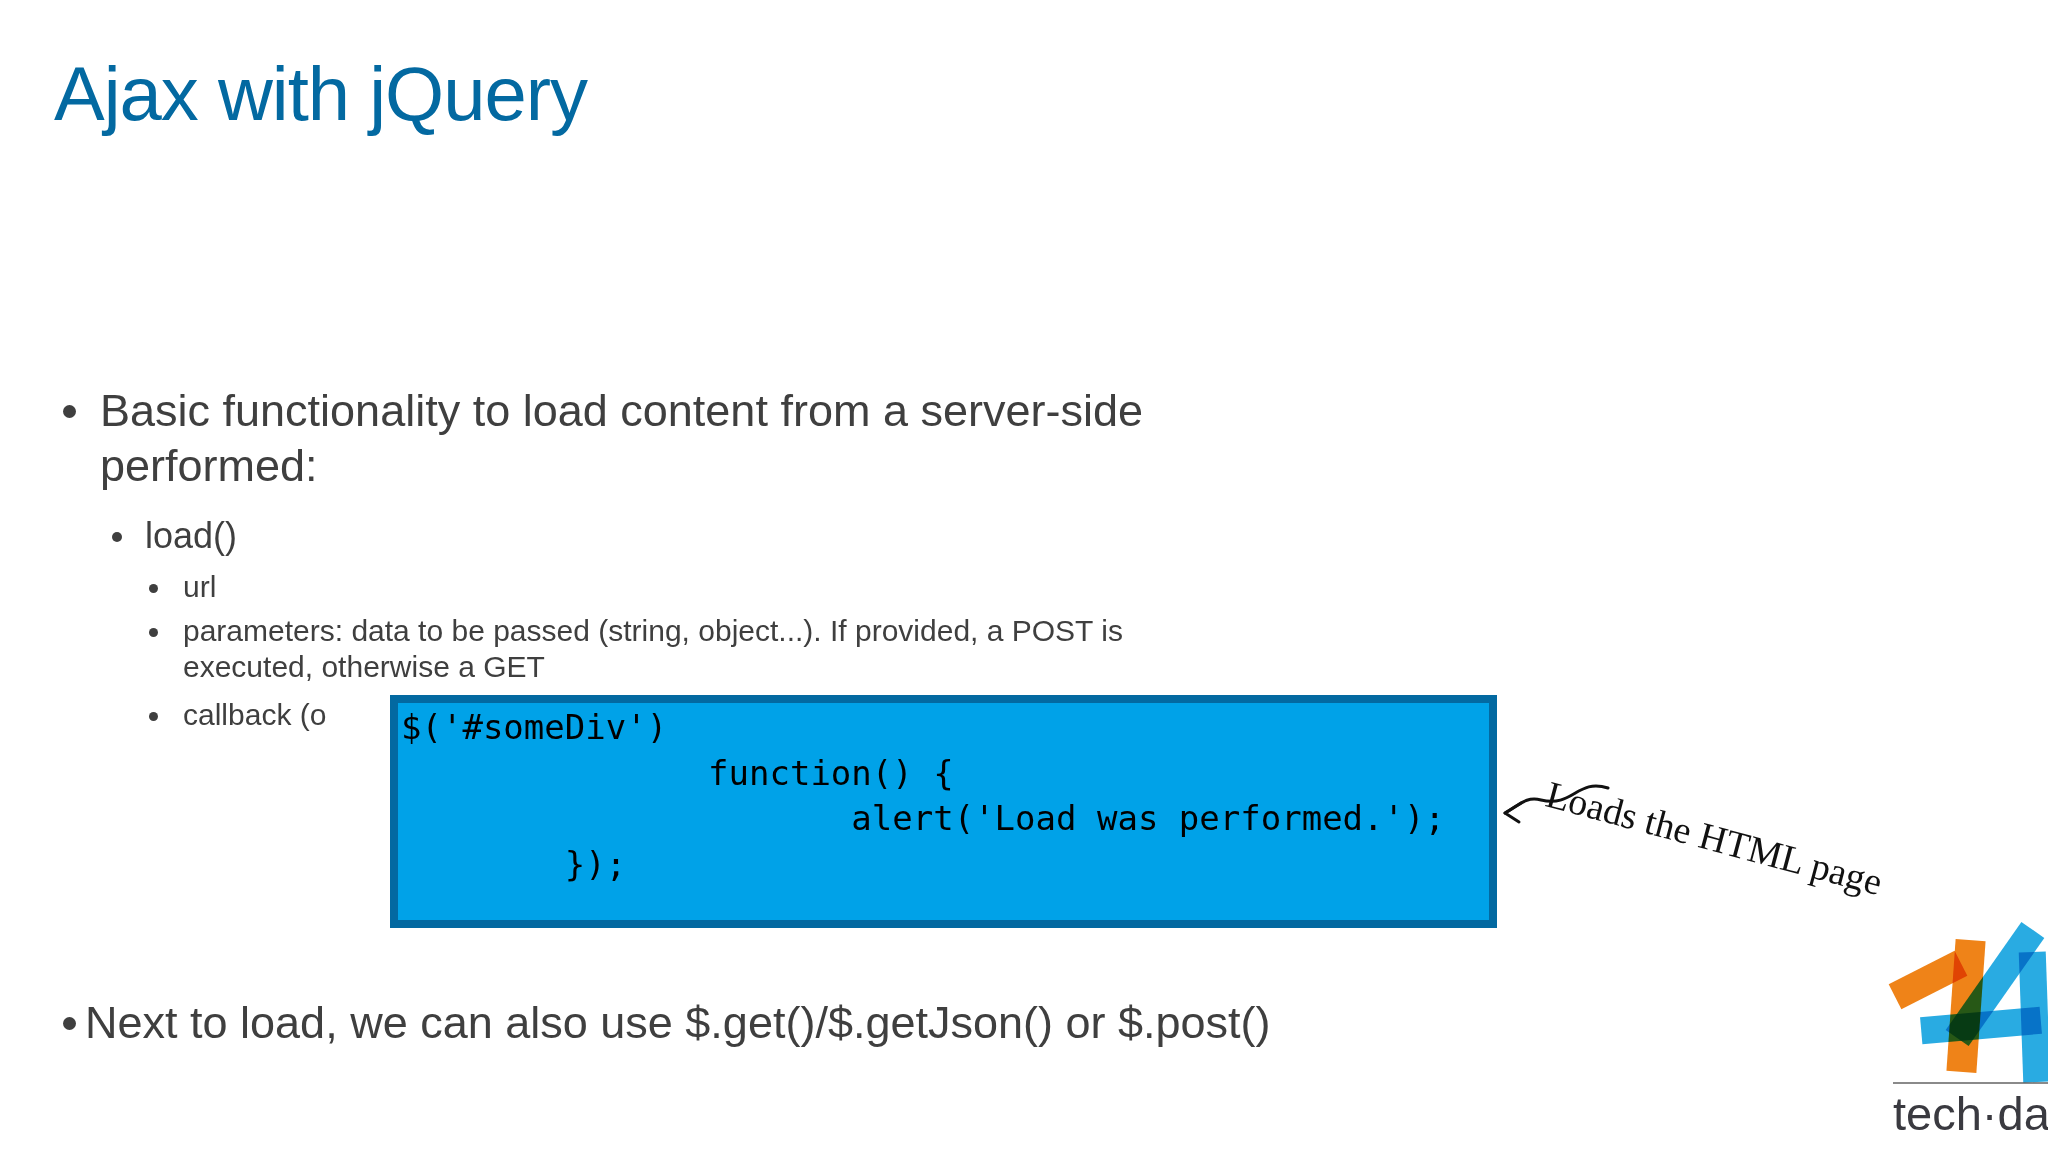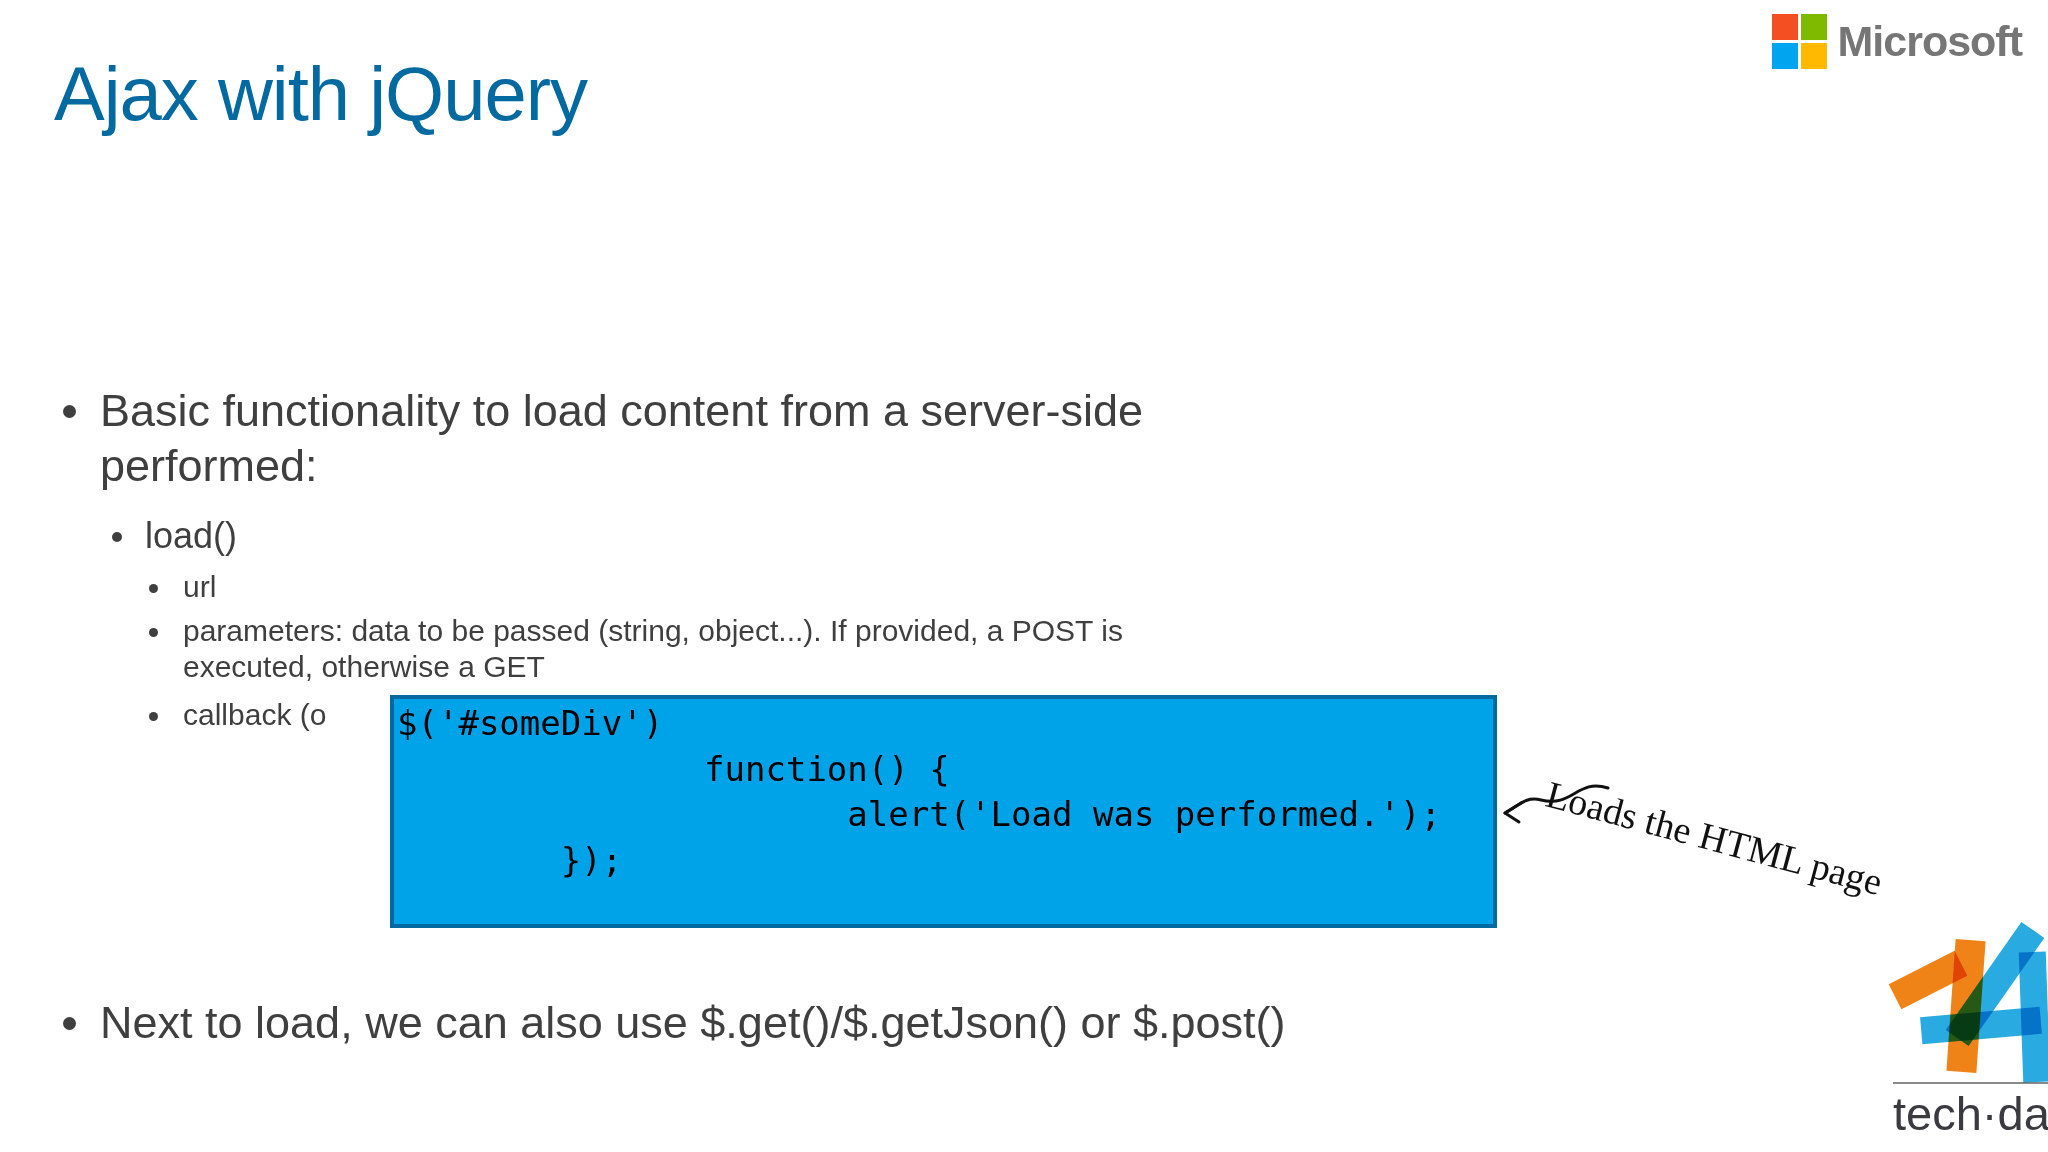--- a/index.html
+++ b/index.html
@@ -21,21 +21,21 @@
 
   
   .dot{border-radius:50%;background:#3f3f3f;}
   .t45{font-size:45px;line-height:1.1;white-space:nowrap;text-align:center;}
   .t36{font-size:36px;line-height:1.1;white-space:nowrap;}
   .t30{font-size:30px;line-height:1.15;white-space:nowrap;}
 
   
   .code-box{
     left:390px;top:695px;width:1107px;height:233px;box-sizing:border-box;
-    background:#00a2e8;border:4px solid #0369a1;padding:2px 0 0 3px;
+    background:#00a2e8;border:8px solid #0369a1;padding:2px 0 0 3px;
   }
   .code-line{
     font-family:"DejaVu Sans Mono","Liberation Mono",monospace;
     font-size:34px;line-height:45.5px;color:#000;white-space:pre;
   }
 
   
   .annotation{
     left:1553px;top:772px;transform:rotate(15deg);transform-origin:left top;
     font-family:cursive;font-size:38px;color:#111;white-space:nowrap;
@@ -53,29 +53,20 @@
   .four-bar{left:28px;top:88px;width:120px;height:27px;background:#29abe2;transform:rotate(-5deg);}
   .four-stem{left:128px;top:28px;width:27px;height:130px;background:#29abe2;transform:rotate(-2deg);}
   .td-rule{margin-top:6px;width:172px;height:2px;background:#8a8a8a;}
   .td-word{margin-top:2px;font-size:47px;font-weight:400;color:#3a3a40;letter-spacing:0px;}
 </style>
 </head>
 <body>
 
 <div class="slide">
 
-  <div class="abs ms-logo">
-    <div class="ms-squares">
-      <div class="sq-red"></div>
-      <div class="sq-green"></div>
-      <div class="sq-blue"></div>
-      <div class="sq-yellow"></div>
-    </div>
-    <div class="ms-word">Microsoft</div>
-  </div>
 
   <div class="abs title">Ajax with jQuery</div>
 
   <div class="abs dot" style="left:63px;top:405px;width:13px;height:13px;"></div>
   <div class="abs t45" style="left:100px;top:386px;">Basic functionality to load content from a server-side</div>
   <div class="abs t45" style="left:100px;top:441px;">performed:</div>
 
   <div class="abs dot" style="left:112px;top:532px;width:10px;height:10px;"></div>
   <div class="abs t36" style="left:145px;top:516px;">load()</div>
 
@@ -97,21 +88,21 @@
   </div>
 
   <svg class="abs arrow-svg" width="118" height="58" viewBox="0 0 118 58">
     <path d="M115,10 C84,0 80,30 48,22 C32,18 26,28 12,35" fill="none" stroke="#111" stroke-width="3" stroke-linecap="round"></path>
     <path d="M12,35 L28,25 M12,35 L26,44" fill="none" stroke="#111" stroke-width="3" stroke-linecap="round"></path>
   </svg>
 
   <div class="abs annotation">Loads the HTML page</div>
 
   <div class="abs dot" style="left:63px;top:1017px;width:13px;height:13px;"></div>
-  <div class="abs t45" style="left:100px;top:998px;">Next to load, we can also use $.get()/$.getJson() or $.post()</div>
+  <div class="abs t45" style="left:85px;top:998px;">Next to load, we can also use $.get()/$.getJson() or $.post()</div>
 
   <div class="abs techdays">
     <div class="fourteen">
       <div class="stroke one-flag blend"></div>
       <div class="stroke one-stem blend"></div>
       <div class="stroke four-diag blend"></div>
       <div class="stroke four-bar blend"></div>
       <div class="stroke four-stem blend"></div>
     </div>
     <div class="td-rule"></div>

